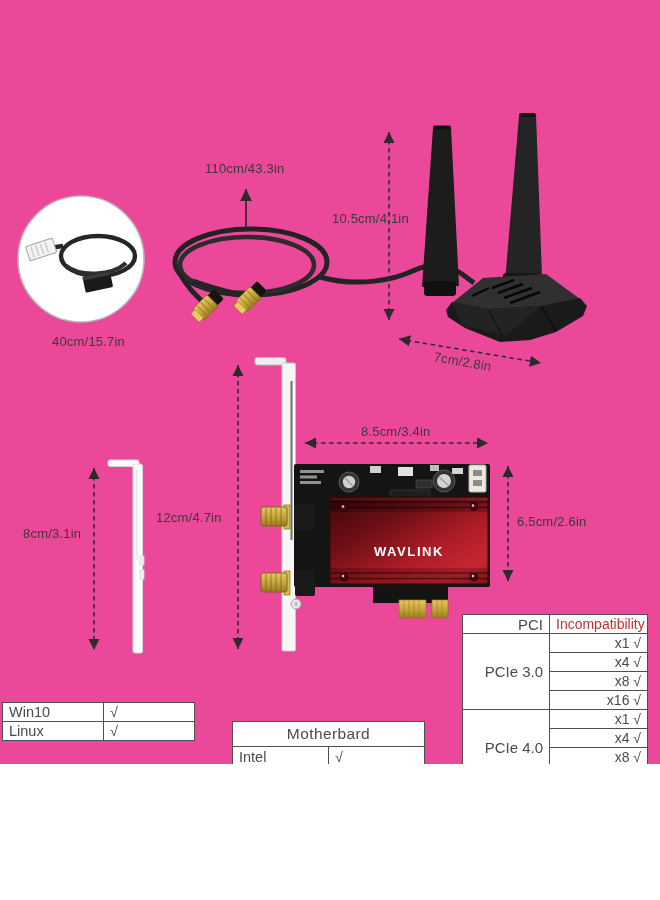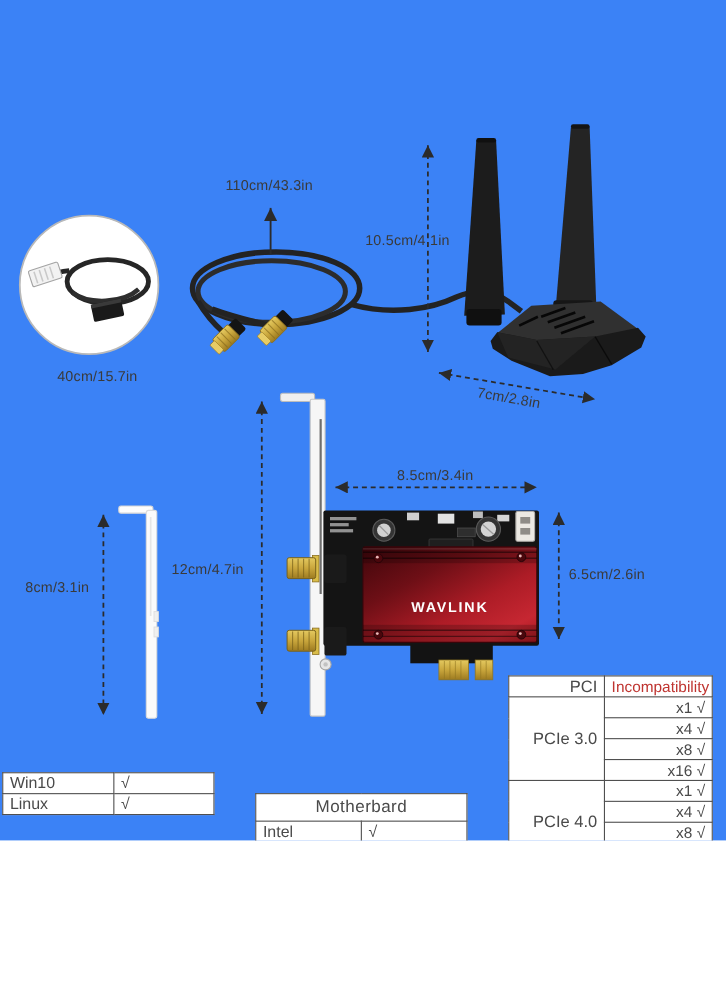--- a/index.html
+++ b/index.html
@@ -1,17 +1,17 @@
 <!DOCTYPE html>
 <html style="--incompat-red: #bf3430;"><head>
 <meta charset="utf-8">
 <style>
   html,body{margin:0;padding:0;background:#fff;}
   body{width:660px;height:900px;font-family:"Liberation Sans",sans-serif;}
-  .stage{position:relative;width:660px;height:764px;overflow:hidden;background:#3b82f6;}
+  .stage{position:relative;width:660px;height:764px;overflow:hidden;background:#ec4899;}
   svg.art{position:absolute;left:0;top:0;}
   .dim-label{position:absolute;font-size:13px;color:#3a3a3a;letter-spacing:.2px;white-space:nowrap;}
   .rot6{transform:rotate(10deg);transform-origin:left center;}
   .brand{position:absolute;left:330px;top:544px;width:158px;text-align:center;color:#fff;
          font-weight:bold;font-size:13px;letter-spacing:1.6px;}
   table.spec{position:absolute;border-collapse:collapse;background:#fff;color:#4a4a4a;table-layout:fixed;}
   table.spec th,table.spec td{border:1.5px solid #4f4f4f;overflow:hidden;white-space:nowrap;}
   table.spec th{font-weight:normal;font-size:15.5px;letter-spacing:.4px;height:22px;padding:1px 4px;}
   table.spec td{font-size:14.5px;padding:0 6px;}
   table.os{left:2px;top:702px;width:193px;}

